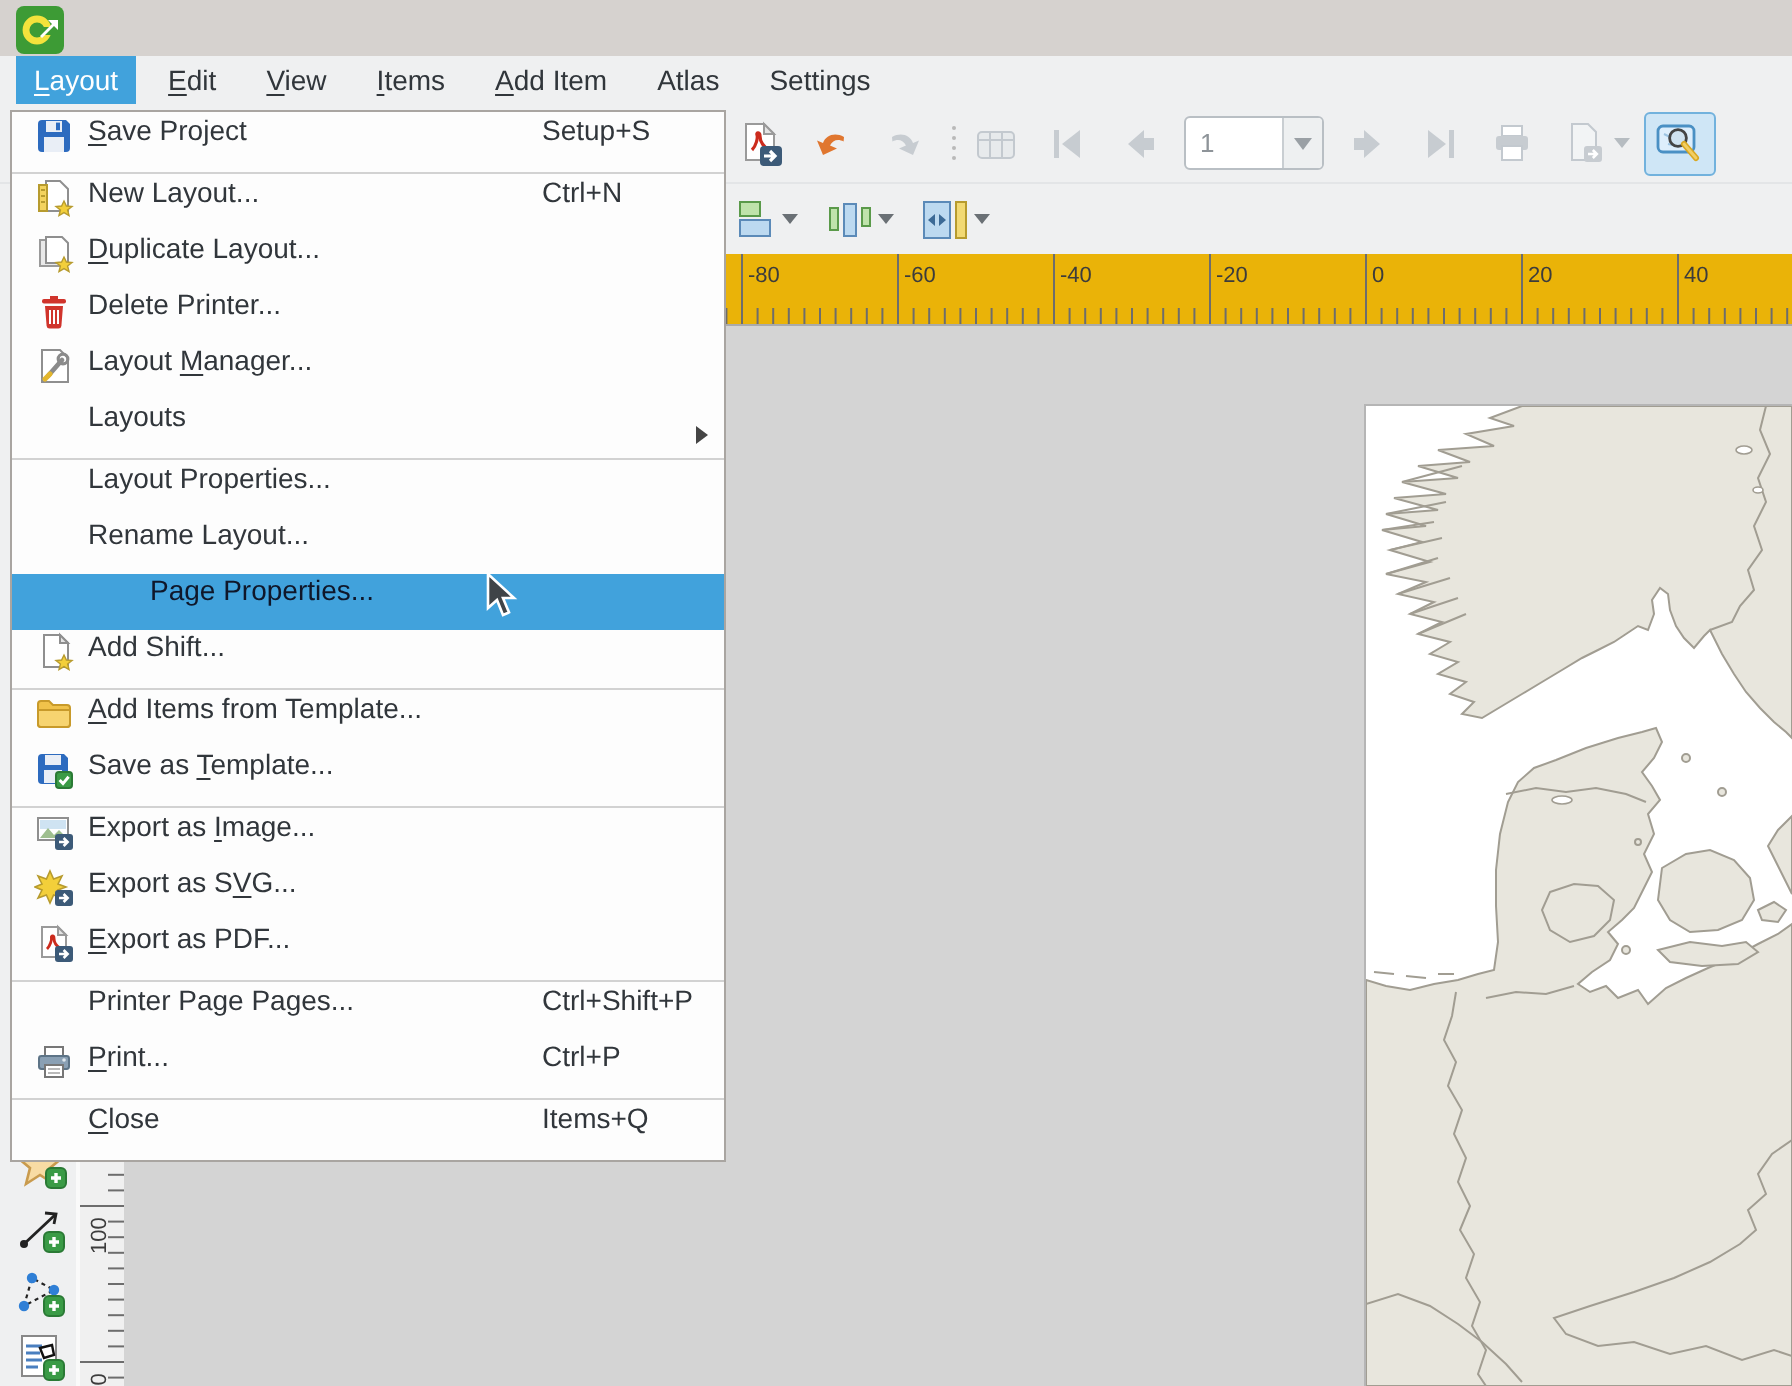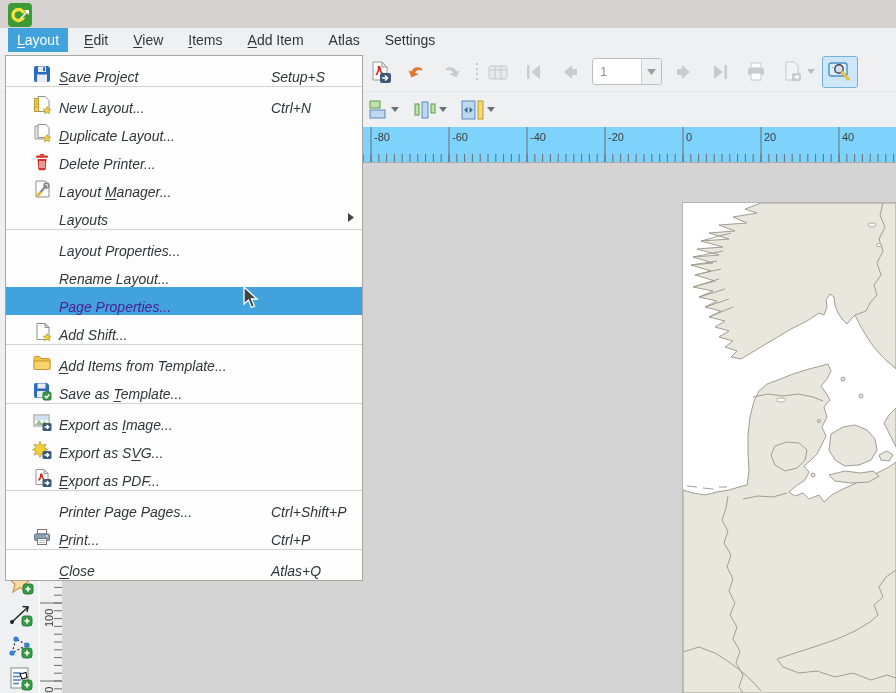--- a/index.html
+++ b/index.html
@@ -24,21 +24,21 @@
   .caret{width:10px;height:28px;display:flex;align-items:center;justify-content:center;flex:none;margin-right:6px;}
   #atlas-combo{width:70px;height:27px;background:#fff;border:1px solid #b9bfc4;border-radius:3px;
                display:flex;align-items:center;flex:none;margin-right:8px;box-sizing:border-box;overflow:hidden;}
   #atlas-combo .val{flex:1;padding-left:7px;color:#8e9499;font-size:13px;}
   #atlas-combo .dd{width:19px;height:100%;background:#eef0f1;border-left:1px solid #c9ced2;
                    display:flex;align-items:center;justify-content:center;}
   #preview-wrap{width:34px;height:30px;background:#cfe6f6;border:1px solid #72b2dd;border-radius:3px;
                 display:flex;align-items:center;justify-content:center;flex:none;}
 
   
-  #hruler{left:62px;top:127px;width:834px;height:36px;background:#7dd3fc;border-bottom:1px solid #aaa;box-sizing:border-box;}
+  #hruler{left:62px;top:127px;width:834px;height:36px;background:#eab308;border-bottom:1px solid #aaa;box-sizing:border-box;}
   #corner{left:40px;top:127px;width:22px;height:36px;background:#f0f0f0;border-bottom:1px solid #aaa;box-sizing:border-box;}
   #vruler{left:40px;top:163px;width:22px;height:530px;background:#f0f0f0;}
   #left-strip{left:0;top:127px;width:38px;height:566px;background:#eff0f1;}
   #left-gap{left:38px;top:127px;width:2px;height:566px;background:#fafafa;}
   .ruler-svg{position:absolute;left:0;top:0;}
   .ruler-svg text{font-family:"Liberation Sans",sans-serif;font-size:11px;fill:#3c3c3c;}
   .ruler-svg line{stroke:#6d6d6d;stroke-width:1;}
 
   
   .ltbtn{position:absolute;left:7px;width:27px;height:27px;}
@@ -46,22 +46,22 @@
   
   #page{left:683px;top:203px;width:213px;height:490px;background:var(--water,#fff);outline:1px solid #b5b5b5;}
   #map-svg .land{fill:var(--land,#e8e6dd);stroke:var(--coast,#a19d92);stroke-width:1;}
   #map-svg .waterline{fill:none;stroke:var(--coast,#a19d92);stroke-width:1;}
   #map-svg .isle{fill:var(--land,#e8e6dd);stroke:var(--coast,#a19d92);stroke-width:1;}
   #map-svg .lake{fill:var(--water,#fff);stroke:var(--coast,#a19d92);stroke-width:0.8;}
 
   
   #layout-menu{left:5px;top:55px;width:358px;background:#fdfdfd;border:1px solid #a9a5a1;
                box-sizing:border-box;padding:1px 0;}
-  .mrow{position:relative;height:28px;display:flex;align-items:flex-end;padding-left:24px;box-sizing:border-box;font-style:italic;}
-  .mrow.hl{background:var(--sel,#41a2dc);color:#4c1d95;}
+  .mrow{position:relative;height:28px;display:flex;align-items:flex-start;padding-left:9px;box-sizing:border-box;}
+  .mrow.hl{background:var(--sel,#41a2dc);color:#0f172a;gap:31px;}
   .micon{width:24px;height:22px;display:flex;align-items:center;justify-content:center;flex:none;margin-right:5px;}
   .mlabel{white-space:nowrap;}
   .mshort{position:absolute;left:265px;white-space:nowrap;}
   .marrow{position:absolute;right:8px;top:9px;}
   .msep{height:1px;background:#d2d2d2;margin:1px 0;}
 
   u{text-decoration:underline;text-underline-offset:2px;}
 </style>
 </head>
 <body>
@@ -696,19 +696,19 @@
       </svg>
       </span>
     <span class="mlabel"><u>P</u>rint...</span>
     <span class="mshort">Ctrl+P</span>
   </div>
   <div class="msep"></div>
 
   <div class="mrow">
     <span class="micon"></span>
     <span class="mlabel"><u>C</u>lose</span>
-    <span class="mshort">Atlas+Q</span>
+    <span class="mshort">Items+Q</span>
   </div>
 </div>
 
 <svg class="abs" style="left:243px;top:286px;z-index:50" width="17" height="24" viewBox="0 0 17 24">
   <path d="M1,1 L1,18 L5.5,14 L8.5,21.5 L11.5,20.2 L8.5,13 L14,13 Z" fill="#3f4448" stroke="#fff" stroke-width="1.3"></path>
 </svg>
 
 </body></html>

